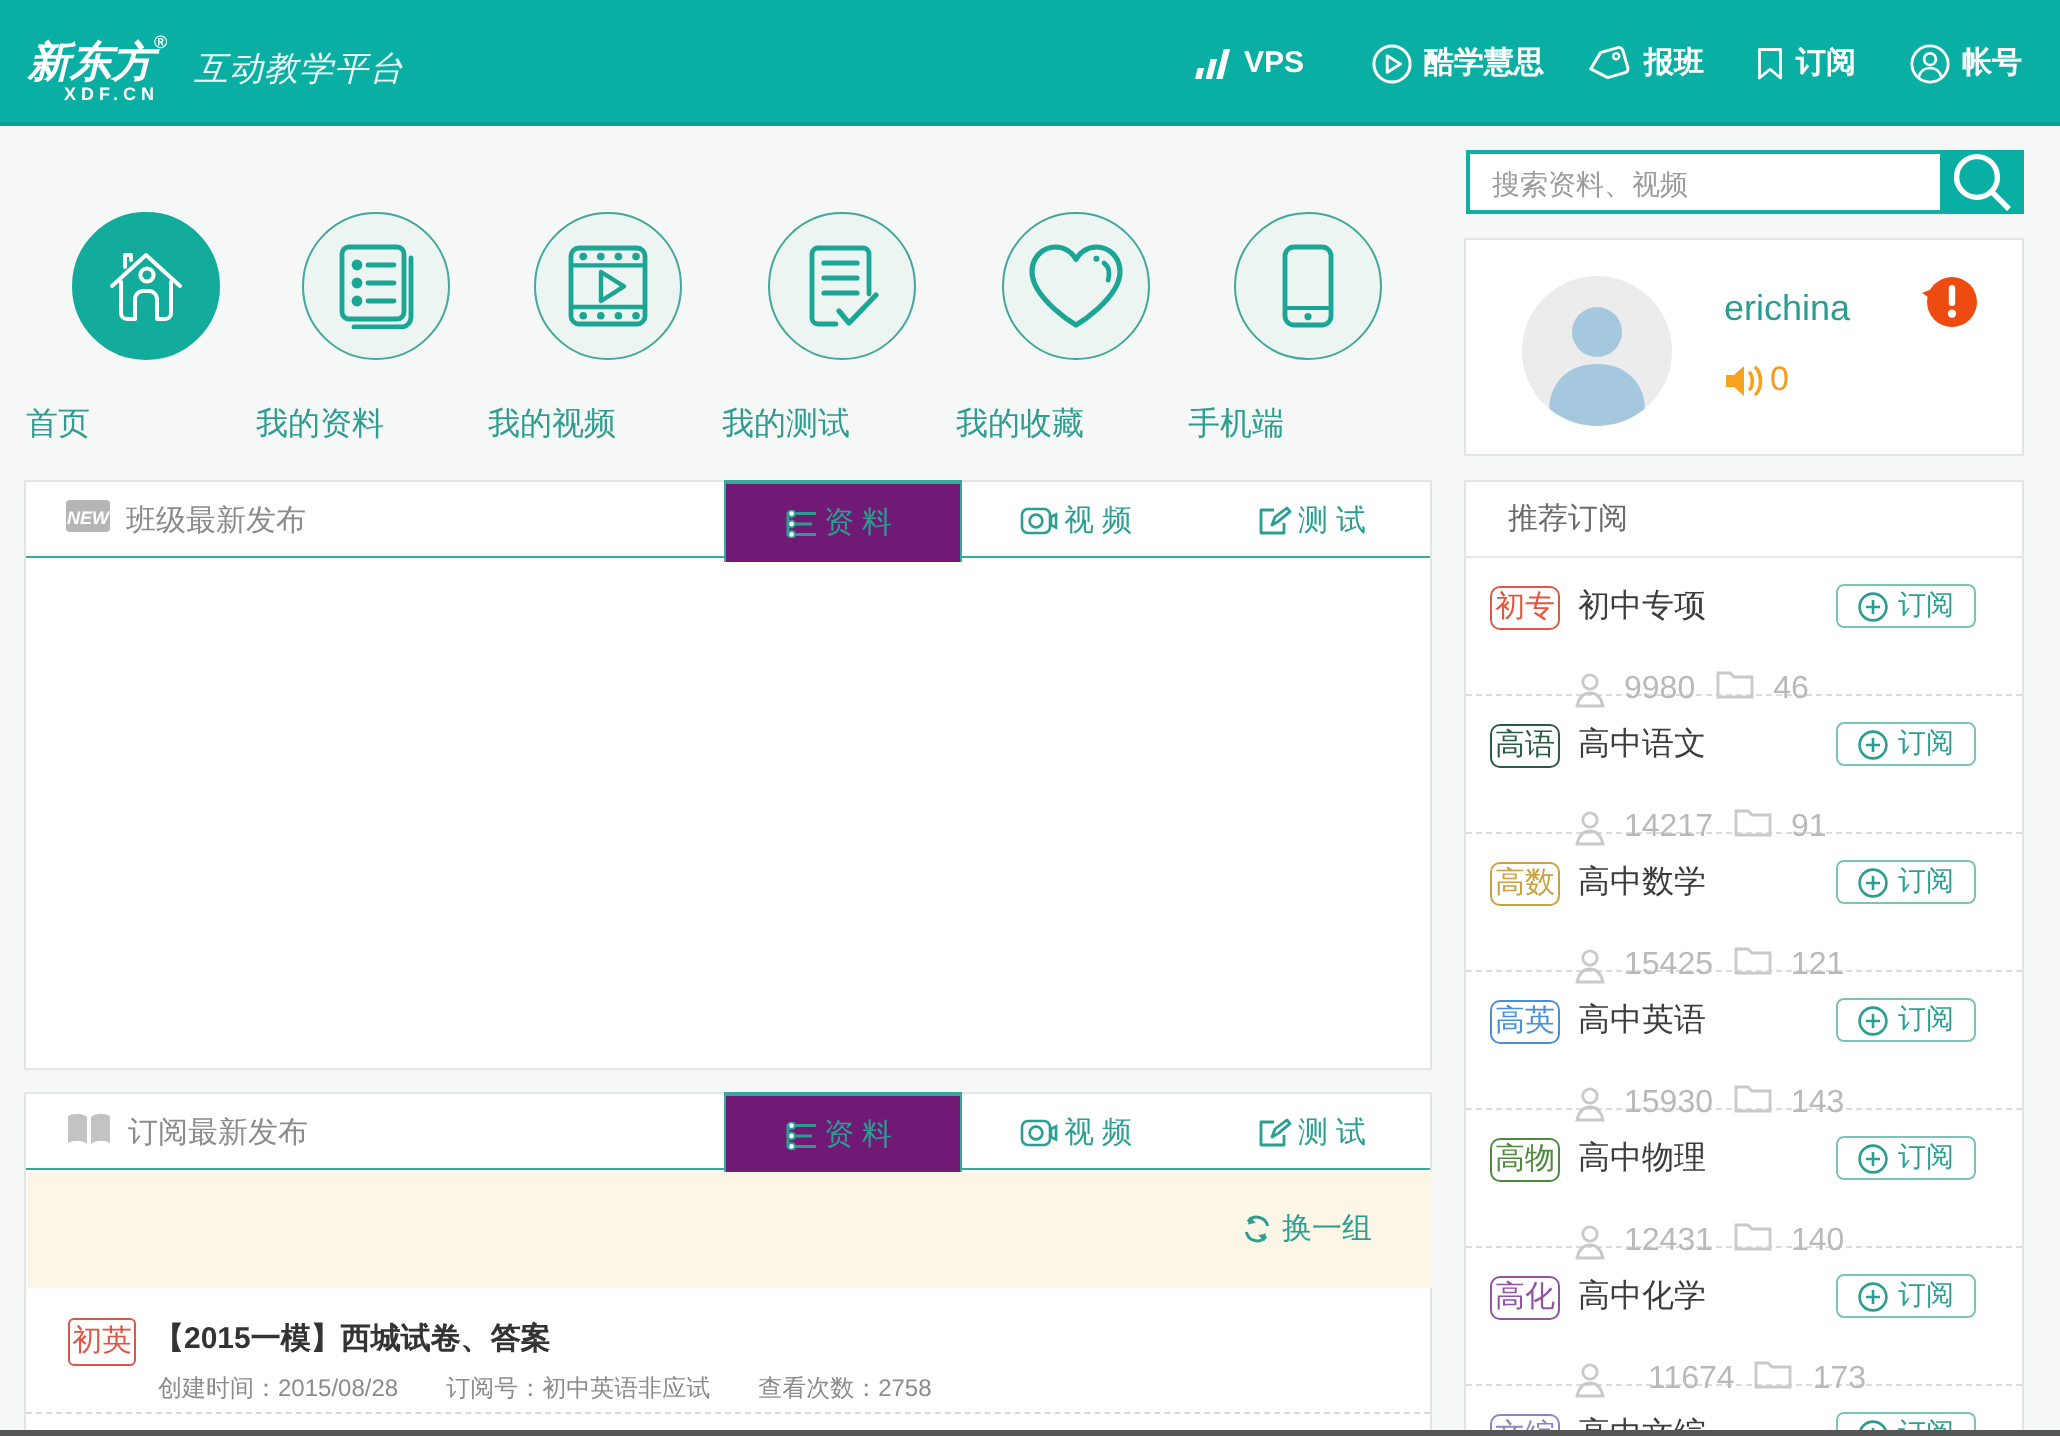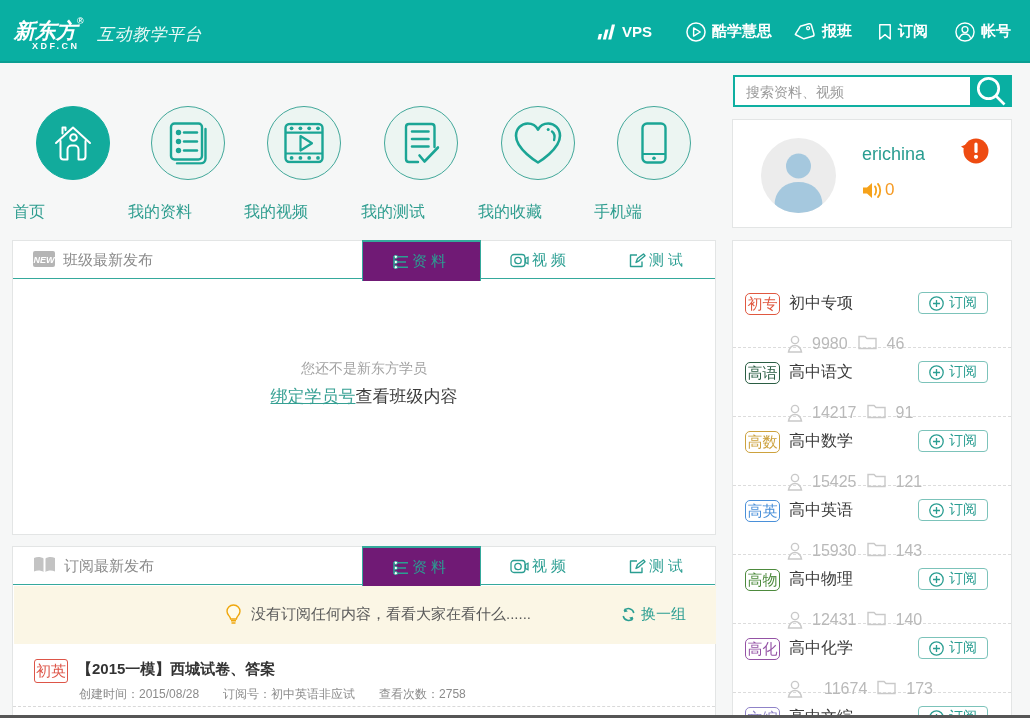--- a/index.html
+++ b/index.html
@@ -259,24 +259,20 @@
             <path d="M15.5 5.5 L18 4.2 V10.8 L15.5 9.5 Z"></path>
           </g>
         </svg>视频</div>
     <div class="tab" style="left:237px;width:118px"><svg width="17" height="15" viewBox="0 0 17 15">
           <g fill="none" stroke="#2b9e92" stroke-width="1.4" stroke-linejoin="round">
             <path d="M13 8.5 V13.5 H1.5 V2 H8"></path>
             <path d="M7 9.5 L8.5 5.5 L14.5 1 L16 2.8 L10 7.8 L7 9.5 Z"></path>
           </g>
         </svg>测试</div>
   </div>
-  <div id="empty1">
-    <div class="l1">您还不是新东方学员</div>
-    <div class="l2"><a href="#">绑定学员号</a>查看班级内容</div>
-  </div>
 </div>
 
 <div class="panel" id="panel2">
   <div class="phead"></div>
   <div class="ptitle"><span class="ticon"><svg width="23" height="17" viewBox="0 0 23 17">
           <g fill="#c3c3c3">
             <path d="M1 2 C4 0.5 8 0.5 10.5 2.5 V16 C8 14 4 14 1 15.5 Z"></path>
             <path d="M22 2 C19 0.5 15 0.5 12.5 2.5 V16 C15 14 19 14 22 15.5 Z"></path>
           </g>
         </svg></span>订阅最新发布</div>
@@ -300,41 +296,38 @@
           </g>
         </svg>视频</div>
     <div class="tab" style="left:237px;width:118px"><svg width="17" height="15" viewBox="0 0 17 15">
           <g fill="none" stroke="#2b9e92" stroke-width="1.4" stroke-linejoin="round">
             <path d="M13 8.5 V13.5 H1.5 V2 H8"></path>
             <path d="M7 9.5 L8.5 5.5 L14.5 1 L16 2.8 L10 7.8 L7 9.5 Z"></path>
           </g>
         </svg>测试</div>
   </div>
   <div id="ybar">
-    <div class="msg"><svg width="15" height="21" viewBox="0 0 15 21">
-          <path d="M7.5 1 C3.5 1 1 4 1 7.2 C1 9.5 2.3 10.8 3.3 12.2 C4 13.2 4.5 14 4.6 15 H10.4 C10.5 14 11 13.2 11.7 12.2 C12.7 10.8 14 9.5 14 7.2 C14 4 11.5 1 7.5 1 Z" fill="#fffbe8" stroke="#efa70d" stroke-width="1.4"></path>
-          <path d="M5 16.8 H10 M5.5 19 H9.5" stroke="#efa70d" stroke-width="1.4" fill="none"></path>
-        </svg>没有订阅任何内容，看看大家在看什么......</div>
     <div class="chg"><svg width="15" height="15" viewBox="0 0 15 15">
           <g fill="none" stroke="#2b9e92" stroke-width="1.5">
             <path d="M12.8 6 A5.5 5.5 0 0 0 3 3.8"></path>
             <path d="M2.2 9 A5.5 5.5 0 0 0 12 11.2"></path>
           </g>
           <polygon points="3.8,1.2 3,5.2 6.8,4.4" fill="#2b9e92"></polygon>
           <polygon points="11.2,13.8 12,9.8 8.2,10.6" fill="#2b9e92"></polygon>
         </svg>换一组</div>
   </div>
   <div id="litem">
     <div id="libadge">初英</div>
     <div id="lititle">【2015一模】西城试卷、答案</div>
     <div id="limeta"><span>创建时间：2015/08/28</span><span>订阅号：初中英语非应试</span><span>查看次数：2758</span></div>
   </div>
 </div>
 
 <div id="side">
+  <div class="shead">推荐订阅</div>
 <div class="sitem" style="top: 38px;">
       <div class="sbadge" style="border-color:#e05840;color:#e05840">初专</div>
       <div class="stitle">初中专项</div>
       <div class="sbtn"><svg width="15" height="15" viewBox="0 0 15 15">
           <circle cx="7.5" cy="7.5" r="6.7" fill="none" stroke="#2b9e92" stroke-width="1.3"></circle>
           <path d="M7.5 4 V11 M4 7.5 H11" stroke="#2b9e92" stroke-width="1.3"></path>
         </svg>订阅</div>
       <div class="sstats">
         <svg width="16" height="18" viewBox="0 0 16 18">
           <g fill="none" stroke="#c9c9c9" stroke-width="1.4">

